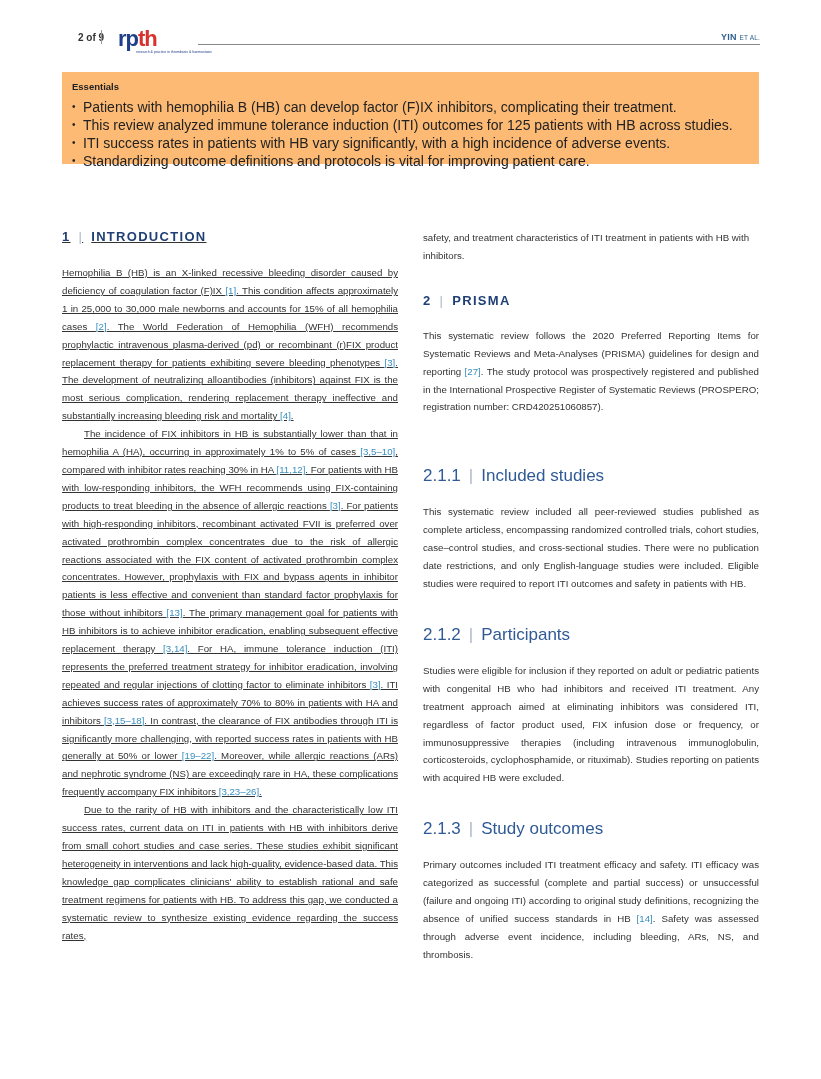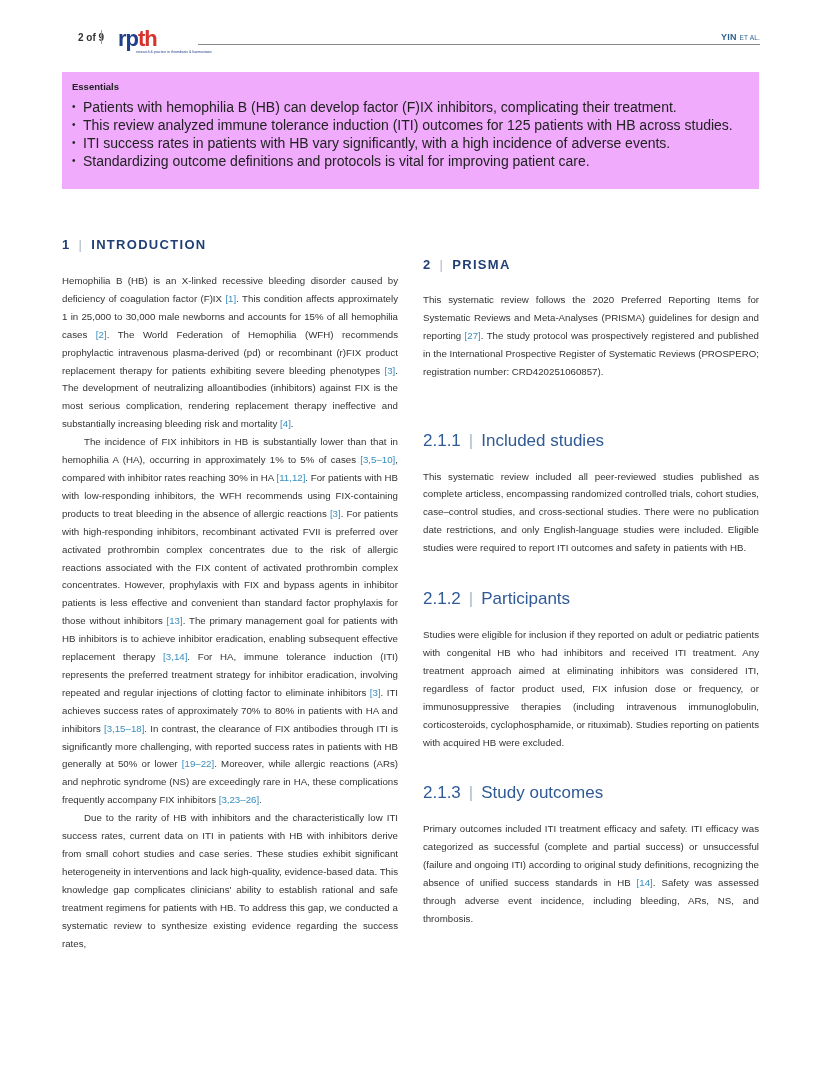--- a/index.html
+++ b/index.html
@@ -11,28 +11,28 @@
   .hdr-vbar { position: absolute; left: 39px; top: 0px; width: 1px; height: 14px; background: #999; }
   .logo { position: absolute; left: 56px; top: -2px; width: 80px; height: 30px; }
   .logo-rpth { font-family: "Liberation Sans", sans-serif; font-weight: bold; font-size: 22px; letter-spacing: -1px; line-height: 22px; }
   .logo-rp { color: #1f3f8a; }
   .logo-th { color: #d9312b; }
   .logo-sub { font-size: 3.5px; line-height: 4px; color: #1f3f8a; margin-left: 18px; white-space: nowrap; }
   .hdr-rule { position: absolute; left: 136px; right: 0; top: 14px; height: 1px; background: #888; }
   .authors { position: absolute; right: 0; top: 2px; font-size: 9px; font-weight: bold; color: #2e5f8e; letter-spacing: 0.2px; }
   .authors .sc { font-size: 6.5px; font-weight: normal; }
 
-  .essentials { position: absolute; left: 62px; top: 72px; width: 697px; height: 117px; background: #f0abfc; padding: 9px 10px; }
+  .essentials { position: absolute; left: 62px; top: 72px; width: 697px; height: 92px; background: #fdba74; padding: 9px 10px; }
   .ess-title { font-size: 9.5px; font-weight: bold; color: #222; margin-bottom: 6px; }
   .ess-list { list-style: none; }
   .ess-list li { font-size: 14px; line-height: 18px; color: #222; position: relative; padding-left: 11px; }
   .ess-list li::before { content: "\2022"; position: absolute; left: 0; top: 0; font-size: 10px; }
 
   .col { position: absolute; width: 336px; font-size: 9.7px; line-height: 17.9px; color: #333; }
-  .col-left { left: 62px; top: 236px; }
+  .col-left { left: 62px; top: 228px; text-decoration: underline; }
   .col-right { left: 423px; top: 229px; }
   .col p { text-align: justify; hyphens: manual; }
   .col p.indent { text-indent: 22px; }
 
   .h1 { font-size: 13px; font-weight: bold; color: #1f3f75; letter-spacing: 1.3px; line-height: 18px; }
   .h1 .num { margin-right: 8px; }
   .h1 .bar, .h2 .bar, .h3 .bar { color: #aab6c6; font-weight: normal; margin-right: 8px; }
   .h2 { font-size: 12.3px; font-weight: bold; color: #2a4f86; line-height: 18px; }
   .h3 { font-size: 17px; font-weight: normal; color: #2f5a96; line-height: 18px; }
   .h2 .num, .h3 .num { margin-right: 8px; }
@@ -70,20 +70,21 @@
   <div class="h1">
     <span class="num">1</span><span class="bar">|</span><span>INTRODUCTION</span>
   </div>
   <div style="height:18px"></div>
   <p><span>Hemophilia B (HB) is an X-linked recessive bleeding disorder caused by deficiency of coagulation factor (F)IX </span><span class="cite">[1]</span><span>. This condition affects approximately 1 in 25,000 to 30,000 male newborns and accounts for 15% of all hemophilia cases </span><span class="cite">[2]</span><span>. The World Federation of He­mophilia (WFH) recommends prophylactic intravenous plasma-derived (pd) or recombinant (r)FIX product replacement therapy for patients exhibiting severe bleeding phenotypes </span><span class="cite">[3]</span><span>. The development of neutralizing alloantibodies (inhibitors) against FIX is the most serious complication, rendering replacement therapy ineffective and substantially increasing bleeding risk and mortality </span><span class="cite">[4]</span><span>.</span></p>
   <p class="indent"><span>The incidence of FIX inhibitors in HB is substantially lower than that in hemophilia A (HA), occurring in approximately 1% to 5% of cases </span><span class="cite">[3,5–10]</span><span>, compared with inhibitor rates reaching 30% in HA </span><span class="cite">[11,12]</span><span>. For patients with HB with low-responding inhibitors, the WFH recommends using FIX-containing products to treat bleeding in the absence of allergic reactions </span><span class="cite">[3]</span><span>. For patients with high-responding inhibitors, recombinant activated FVII is preferred over activated prothrombin complex concentrates due to the risk of allergic reactions associated with the FIX content of activated pro­thrombin complex concentrates. However, prophylaxis with FIX and bypass agents in inhibitor patients is less effective and convenient than standard factor prophylaxis for those without inhibitors </span><span class="cite">[13]</span><span>. The primary management goal for patients with HB inhibitors is to achieve inhibitor eradication, enabling subsequent effective replacement therapy </span><span class="cite">[3,14]</span><span>. For HA, immune tolerance induction (ITI) represents the preferred treatment strategy for inhibitor eradication, involving repeated and regular injections of clotting factor to elimi­nate inhibitors </span><span class="cite">[3]</span><span>. ITI achieves success rates of approximately 70% to 80% in patients with HA and inhibitors </span><span class="cite">[3,15–18]</span><span>. In contrast, the clearance of FIX antibodies through ITI is significantly more chal­lenging, with reported success rates in patients with HB generally at 50% or lower </span><span class="cite">[19–22]</span><span>. Moreover, while allergic reactions (ARs) and nephrotic syndrome (NS) are exceedingly rare in HA, these compli­cations frequently accompany FIX inhibitors </span><span class="cite">[3,23–26]</span><span>.</span></p>
   <p class="indent">Due to the rarity of HB with inhibitors and the characteristically low ITI success rates, current data on ITI in patients with HB with inhibitors derive from small cohort studies and case series. These studies exhibit significant heterogeneity in interventions and lack high-quality, evidence-based data. This knowledge gap complicates clinicians' ability to establish rational and safe treatment regimens for patients with HB. To address this gap, we conducted a systematic review to synthesize existing evidence regarding the success rates,</p>
 </div>
 
 <div class="col col-right">
+  <p style="text-align:left">safety, and treatment characteristics of ITI treatment in patients with HB with inhibitors.</p>
   <div style="height:27px"></div>
   <div class="h1">
     <span class="num">2</span><span class="bar">|</span><span>PRISMA</span>
   </div>
   <div style="height:17px"></div>
   <p><span>This systematic review follows the 2020 Preferred Reporting Items for Systematic Reviews and Meta-Analyses (PRISMA) guidelines for design and reporting </span><span class="cite">[27]</span><span>. The study protocol was prospectively registered and published in the International Prospective Register of Systematic Reviews (PROSPERO; registration number: CRD420251060857).</span></p>
   <div style="height:33px"></div>
   <div style="height:18px"></div>
   <div class="h3">
     <span class="num">2.1.1</span><span class="bar">|</span><span>Included studies</span>

